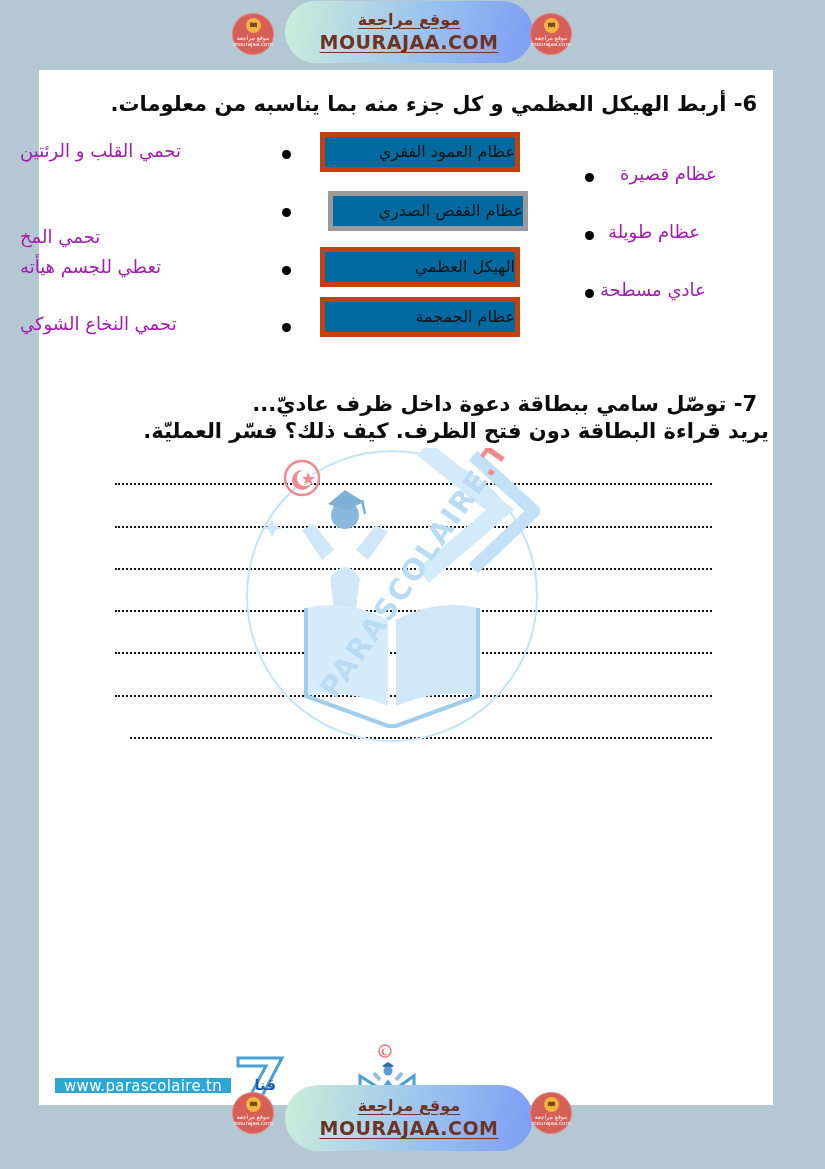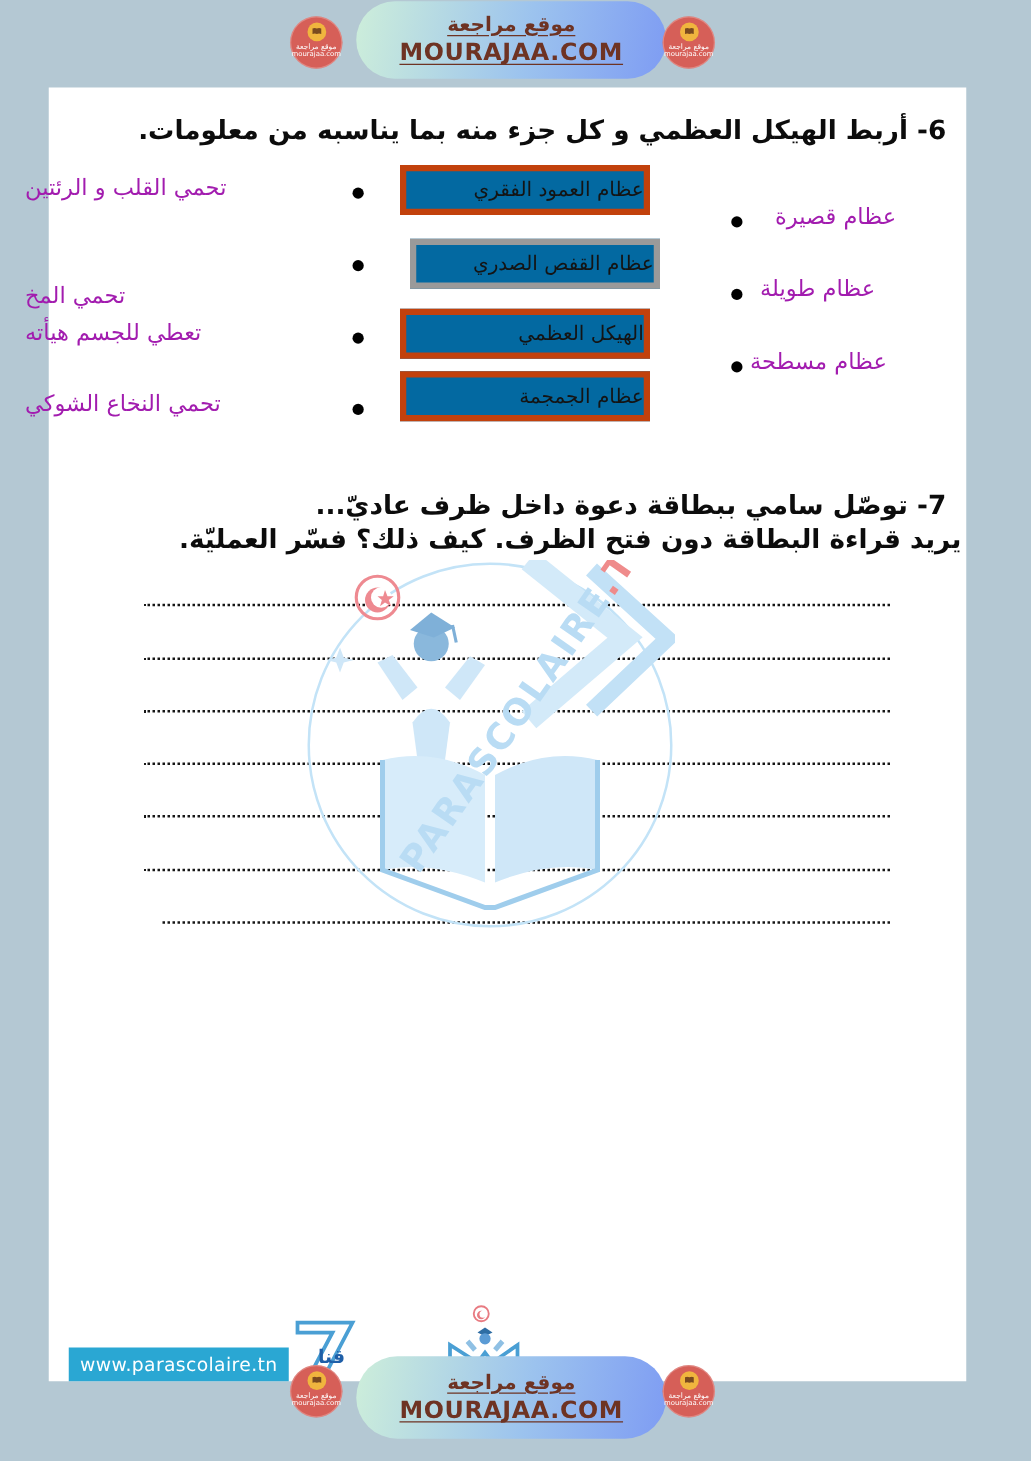--- a/index.html
+++ b/index.html
@@ -52,21 +52,21 @@
   }
   .dot{
     width:9px;height:9px;border-radius:50%;background:#000;
   }
   
   #answer-lines{left:115px;top:443px;width:597px;}
   .dotline{height:40.3px;border-bottom:2.5px dotted #161616;}
   .dotline.last{width:582px;margin-left:15px;}
   
   .urlbar{
-    left:55px;top:1078px;width:176px;height:27px;background:#2aa7d3;
+    left:55px;top:1078px;width:176px;height:15px;background:#2aa7d3;
     color:#ffffff;font-size:15px;display:flex;align-items:center;justify-content:center;
     z-index:1;letter-spacing:.3px;
   }
   .wm-svg{left:244px;top:448px;width:296px;height:296px;}
 </style>
 </head>
 <body>
 
 <div class="abs page"></div>
 
@@ -93,21 +93,21 @@
   <span class="b-en">mourajaa.com</span>
 </div>
 
 <div class="abs qtitle" style="right:68px;top:92px;">6- أربط الهيكل العظمي و كل جزء منه بما يناسبه من معلومات.</div>
 
 <span class="abs dot" style="left:585px;top:173px;"></span>
 <div class="abs opt" style="left:600px;top:163px;margin-left:20px;">عظام قصيرة</div>
 <span class="abs dot" style="left:585px;top:231px;"></span>
 <div class="abs opt" style="left:608px;top:221px;">عظام طويلة</div>
 <span class="abs dot" style="left:585px;top:289px;"></span>
-<div class="abs opt" style="left:600px;top:279px;">عظام مسطحة</div>
+<div class="abs opt" style="left:600px;top:279px;">عادي مسطحة</div>
 
 <div class="abs mbox" style="left:320px;top:132px;">عظام العمود الفقري</div>
 <div class="abs mbox" style="left:308px;top:191px;border-color:#9a9a9a;margin-left:20px;">عظام القفص الصدري</div>
 <div class="abs mbox" style="left:320px;top:247px;">الهيكل العظمي</div>
 <div class="abs mbox" style="left:320px;top:297px;">عظام الجمجمة</div>
 
 <span class="abs dot" style="left:282px;top:150px;"></span>
 <div class="abs opt" style="left:20px;top:140px;width:212px;text-align:left;">تحمي القلب و الرئتين</div>
 <span class="abs dot" style="left:282px;top:208px;"></span>
 <div class="abs opt" style="left:20px;top:198px;width:212px;text-align:left;margin-top:28px;">تحمي المخ</div>

